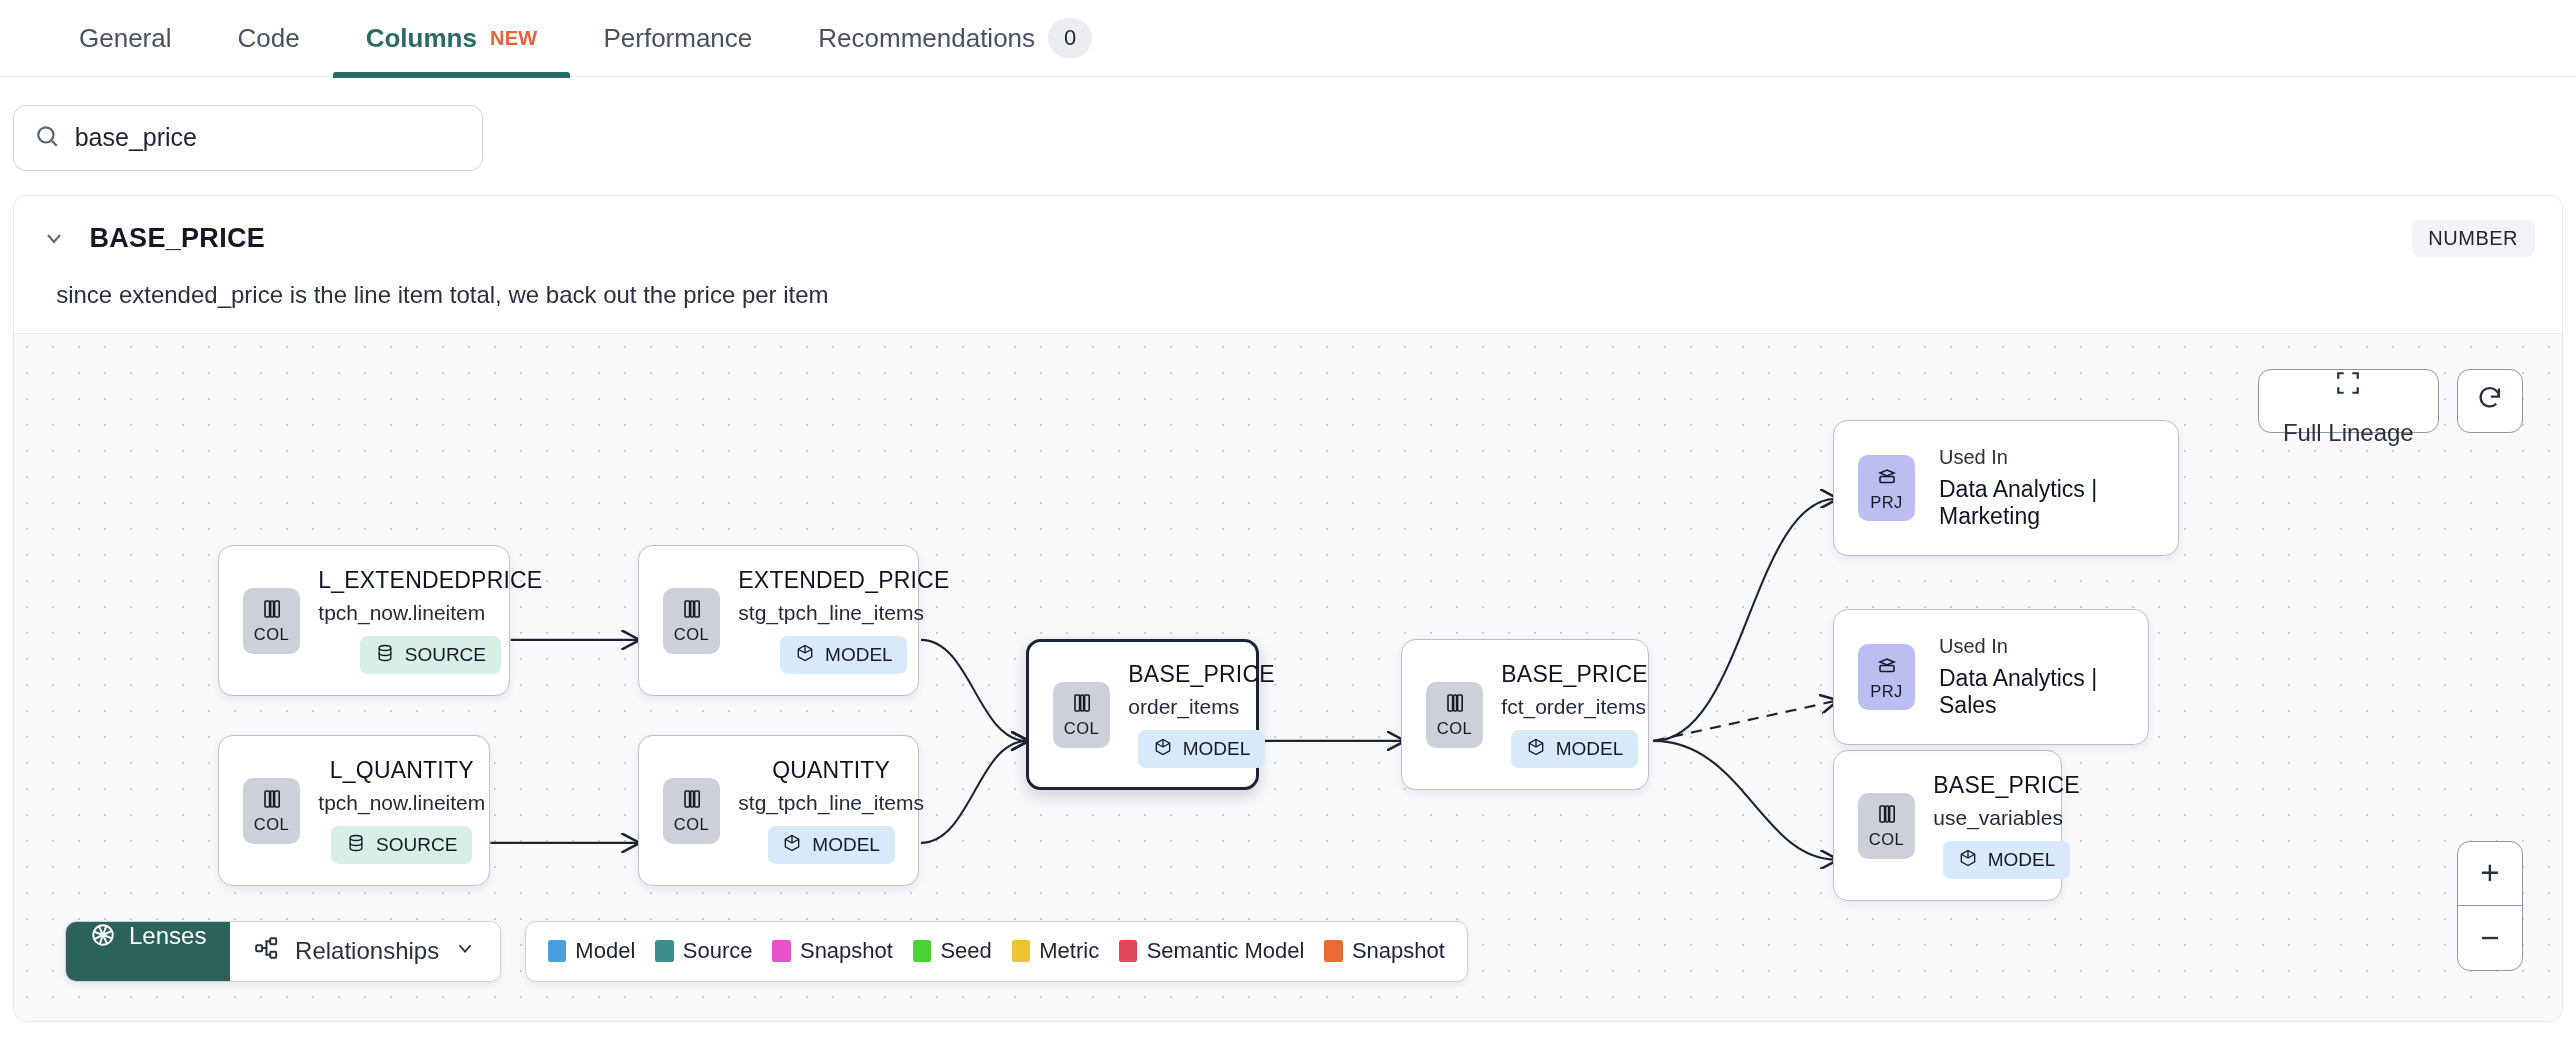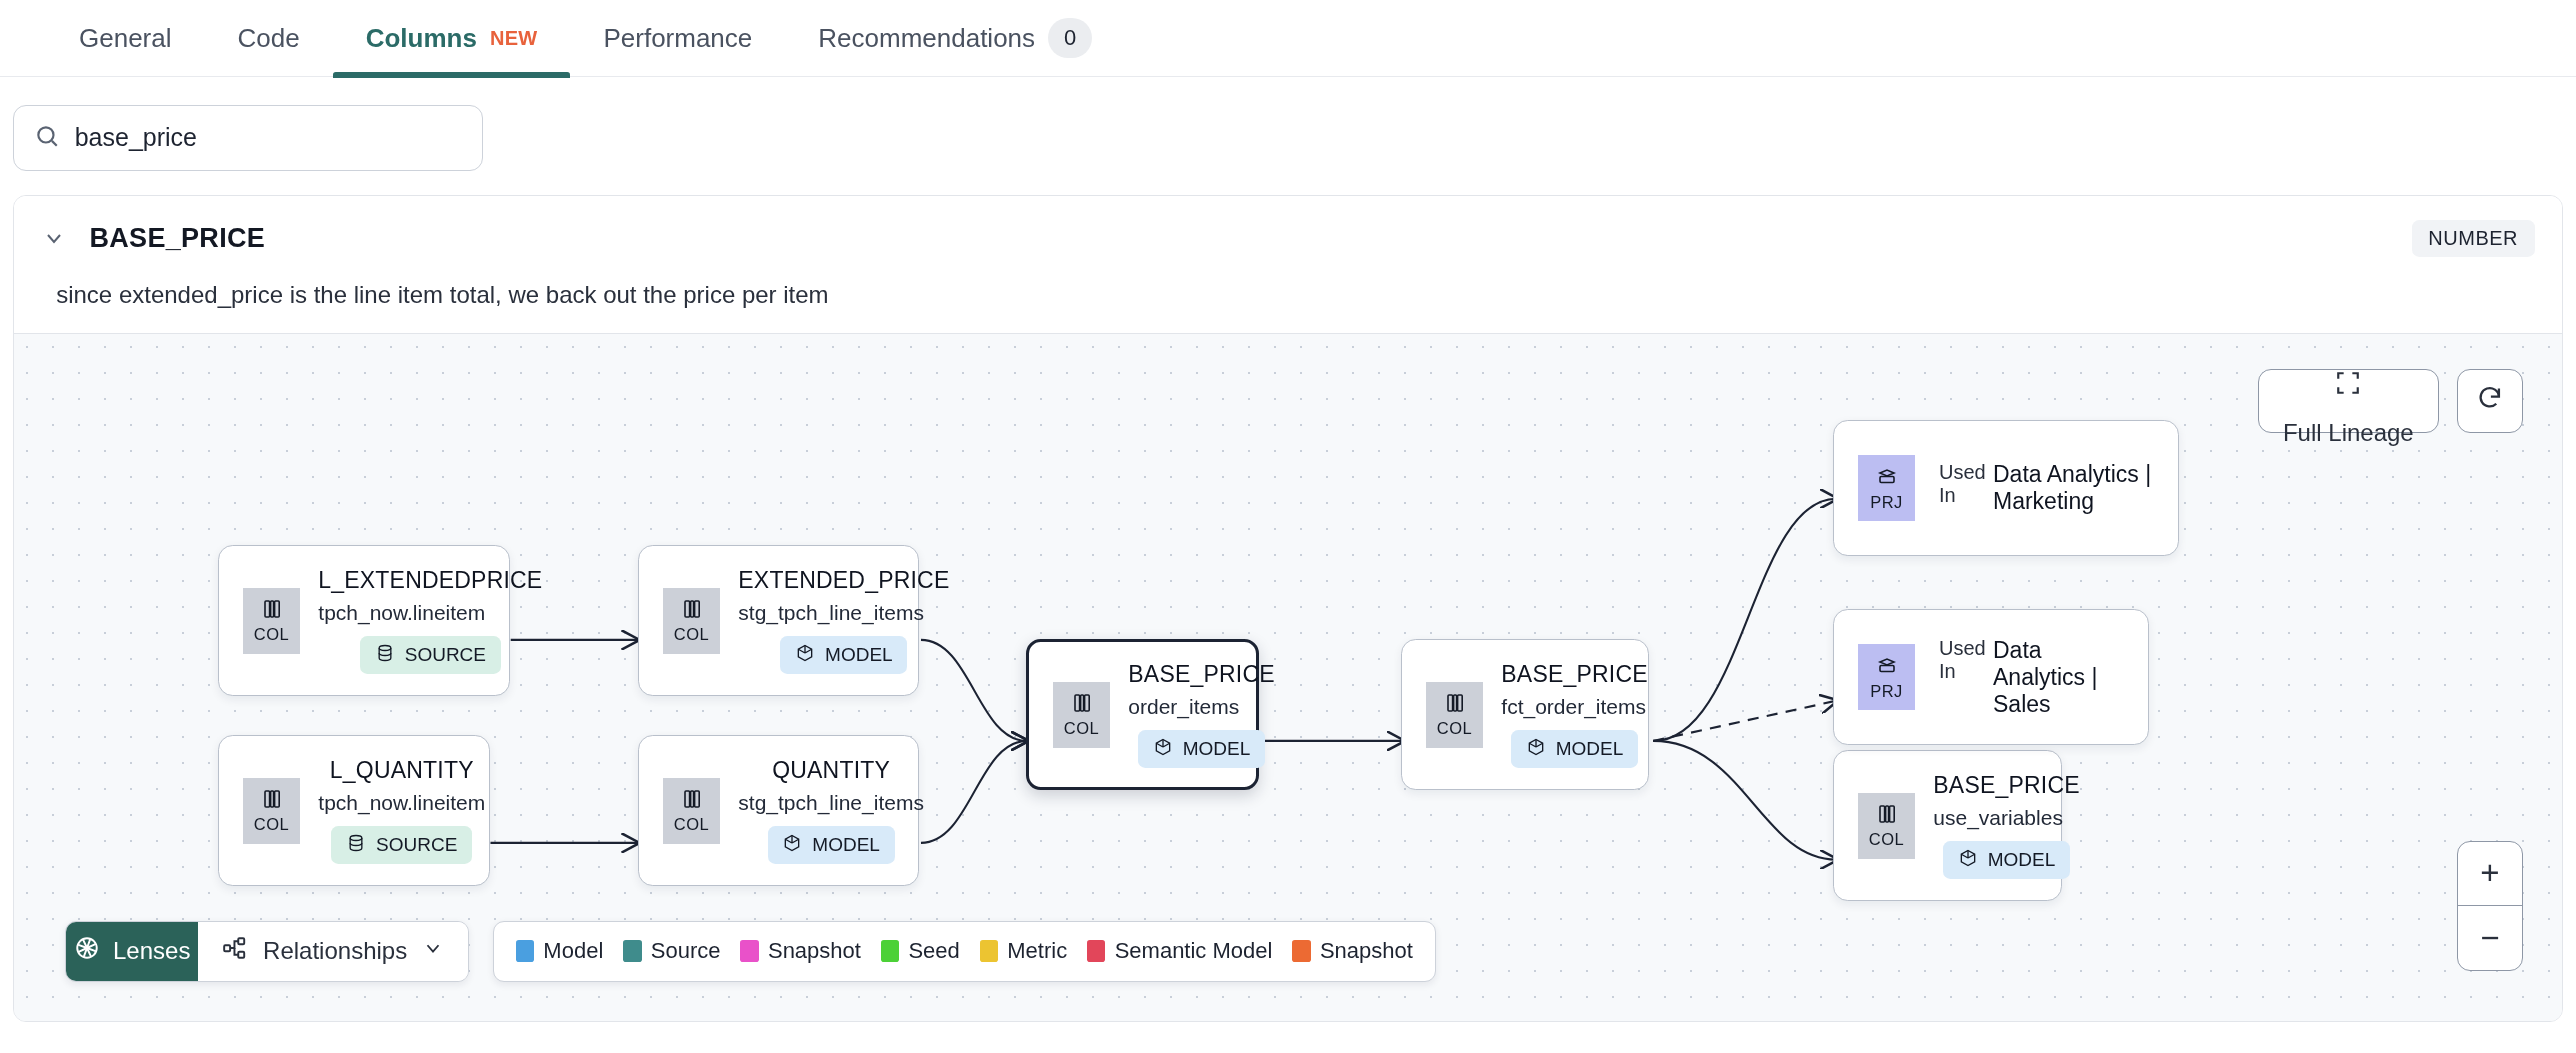--- a/index.html
+++ b/index.html
@@ -181,35 +181,35 @@
     color: #141a26;
     align-self: center;
   }
   .kind-model { background: #d8eaf9; }
   .kind-source { background: #d8efe6; }
 
   
   .typechip {
     width: 57px;
     height: 66px;
-    border-radius: 0;
+    border-radius: 10px;
     display: flex;
     flex-direction: column;
     align-items: center;
     justify-content: center;
     gap: 0;
     flex: 0 0 auto;
   }
   .typechip.col { background: #ccd0d8; align-items: center; }
   .typechip.prj { background: #bcbef2; }
   .typechip span { font-size: 16.5px; color: #141a26; letter-spacing: 0.5px; }
 
   
   .node.prj { gap: 24px; }
-  .prj-body { display: flex; flex-direction: row; gap: 7.3px; }
+  .prj-body { display: flex; flex-direction: column; gap: 7.3px; }
   .prj-kicker { font-size: 20px; color: #2a303c; }
   .prj-name { font-size: 23px; color: #0f1420; }
 
   
   .topright {
     position: absolute;
     top: 35px; right: 39px;
     display: flex; gap: 18.3px;
   }
   .btn {
@@ -255,22 +255,22 @@
     border-radius: 11px;
     overflow: hidden;
     border: 1.8px solid #cdd2da;
     background: #fff;
     height: 61px;
     box-shadow: 0 2.8px 7.3px rgba(20,30,50,.08);
   }
   .lenses {
     background: #2b6259;
     color: #fff;
-    display: flex; align-items: center; gap: 13px;
-    padding: 0 8px;
+    display: flex; align-items: flex-start; gap: 13px;
+    padding: 0 24px;
     font-size: 24px;
     cursor: pointer;
   }
   .relationships {
     display: flex; align-items: center; gap: 14.7px;
     padding: 0 24px;
     font-size: 24px;
     color: #2a303c;
     cursor: pointer;
     background: #fff;

